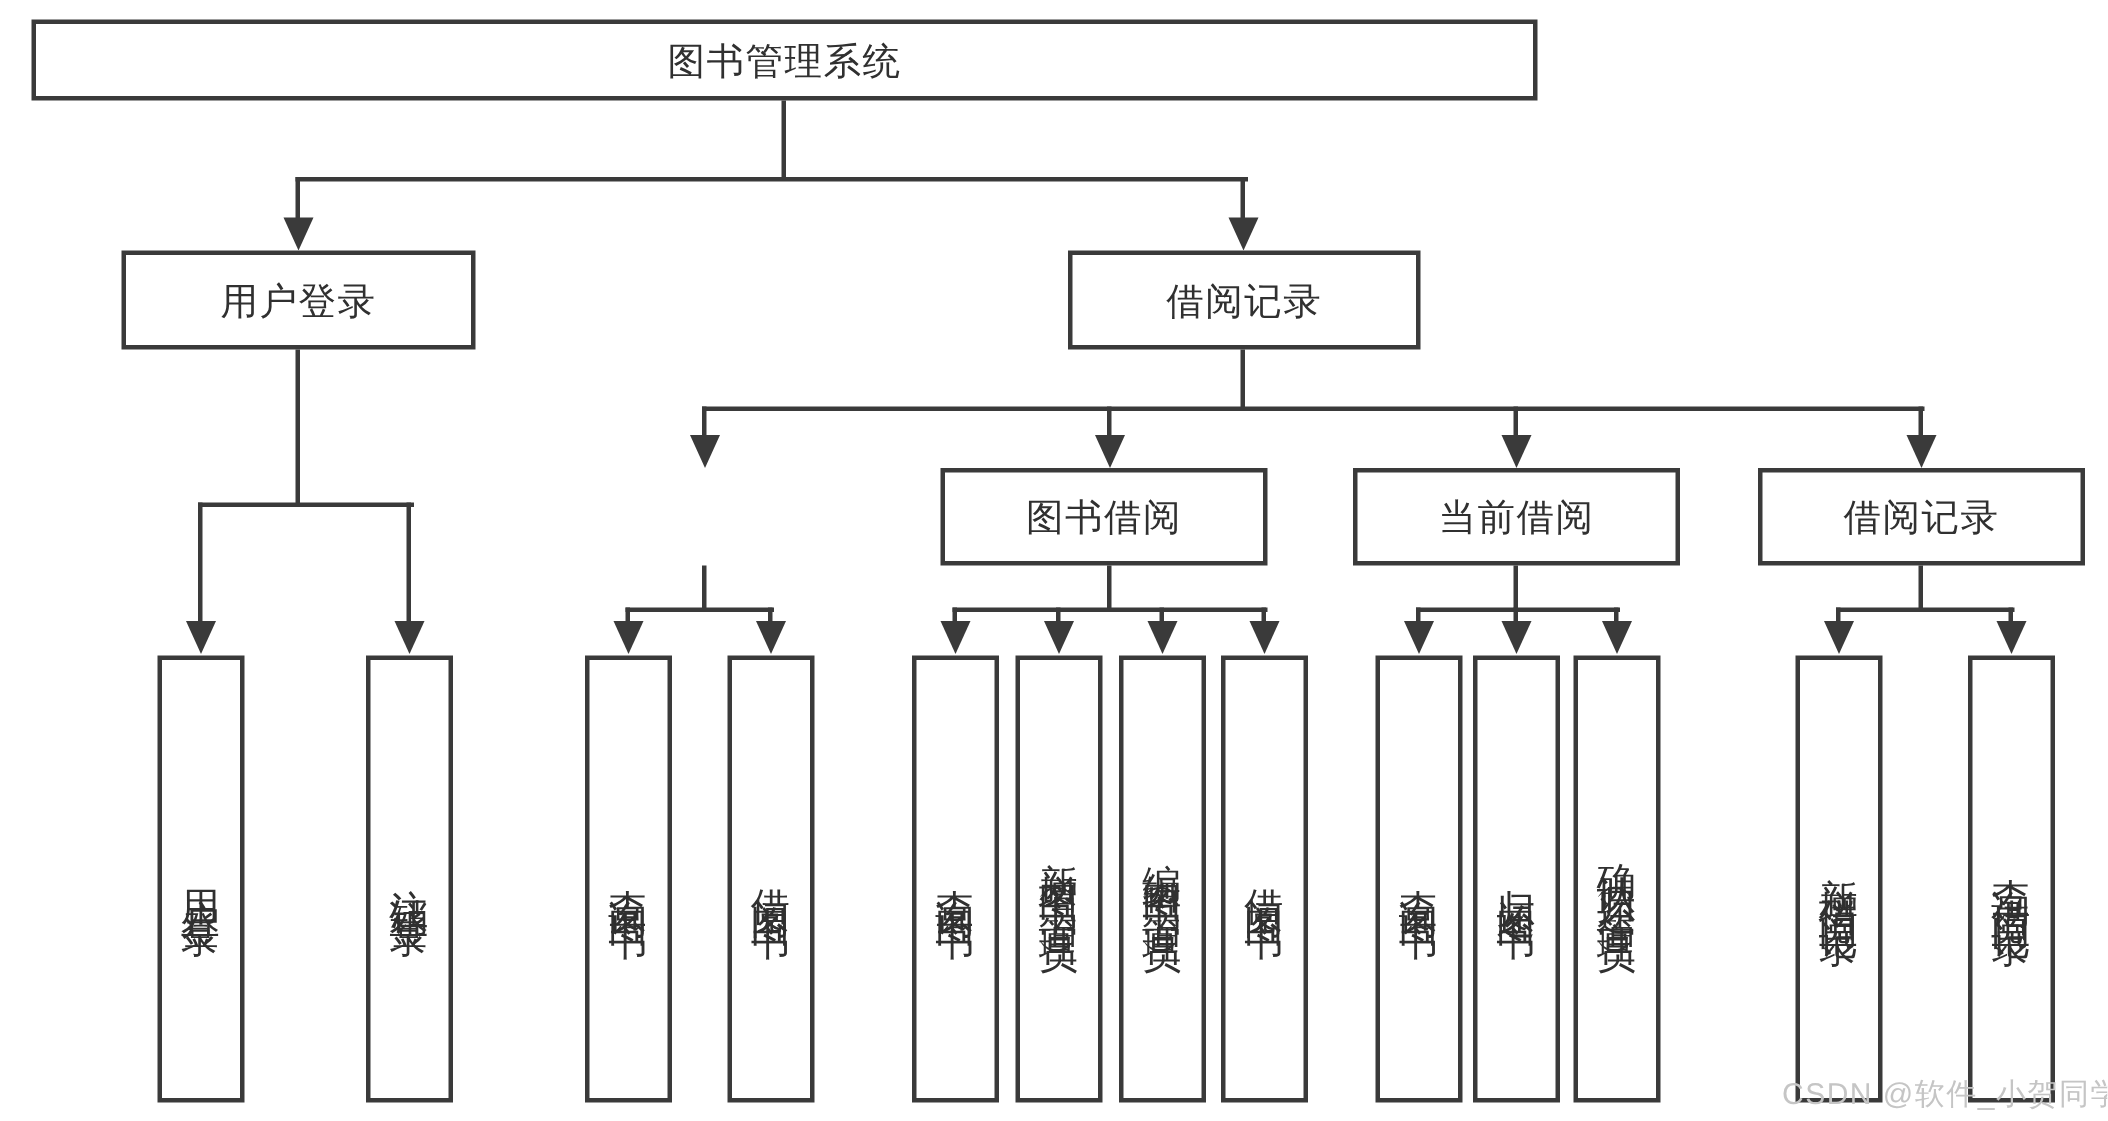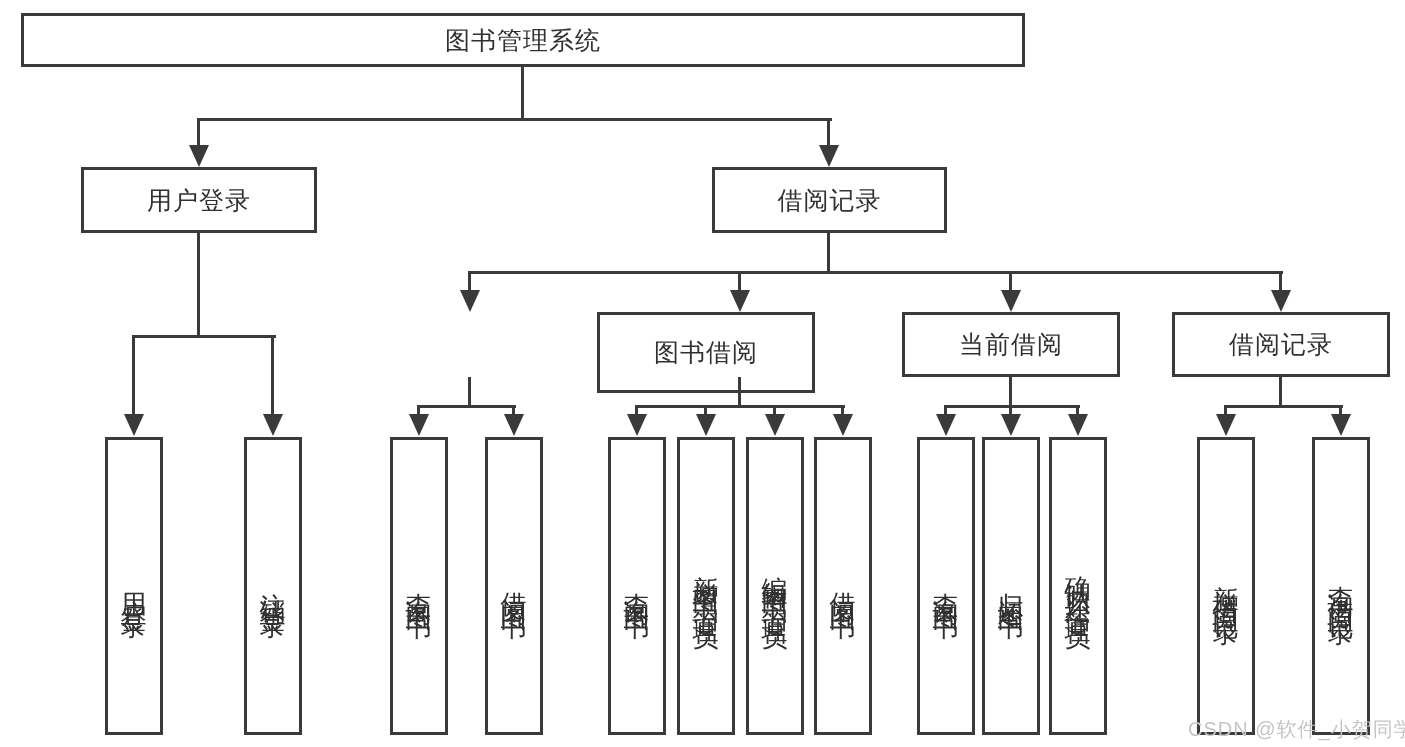--- a/index.html
+++ b/index.html
@@ -88,21 +88,21 @@
   <div class="hl" style="left:468px;top:271px;width:815px"></div>
   <div class="vl" style="left:468px;top:271px;height:22px"></div>
   <div class="ah" style="left:460px;top:290px"></div>
   <div class="vl" style="left:738px;top:271px;height:22px"></div>
   <div class="ah" style="left:730px;top:290px"></div>
   <div class="vl" style="left:1009px;top:271px;height:22px"></div>
   <div class="ah" style="left:1001px;top:290px"></div>
   <div class="vl" style="left:1279px;top:271px;height:22px"></div>
   <div class="ah" style="left:1271px;top:290px"></div>
 
-  <div class="node" style="left:597px;top:312px;width:218px;height:81px">
+  <div class="node" style="left:627px;top:312px;width:218px;height:65px">
     <span>图书借阅</span>
   </div>
   <div class="node" style="left:902px;top:312px;width:218px;height:65px">
     <span>当前借阅</span>
   </div>
   <div class="node" style="left:1172px;top:312px;width:218px;height:65px">
     <span>借阅记录</span>
   </div>
 
   <div class="vl" style="left:468px;top:377px;height:30px"></div>

